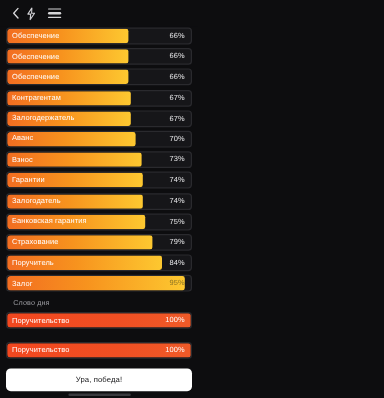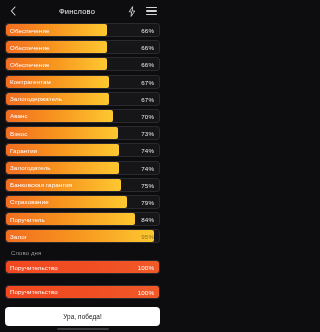--- a/index.html
+++ b/index.html
@@ -142,21 +142,20 @@
 <body>
 
 <div id="app">
 
   <div class="header">
     <div class="back-btn">
       <svg width="6" height="10" viewBox="0 0 6 10">
         <path d="M5 1 L1.4 5 L5 9" fill="none" stroke="#d8d8da" stroke-width="1.1" stroke-linecap="round" stroke-linejoin="round"></path>
       </svg>
     </div>
-    <div class="header-title">Финслово</div>
     <div class="header-actions">
       <div class="hdr-icon">
         <svg width="8" height="11" viewBox="0 0 8 11">
           <path d="M4.6 0.6 L1.2 5.8 H3.6 L3.1 10.4 L6.8 5 H4.3 Z" fill="none" stroke="#d0d0d4" stroke-width="0.9" stroke-linejoin="round"></path>
         </svg>
       </div>
       <div class="hdr-icon">
         <span class="burger">
             <i></i>
             <i></i>

